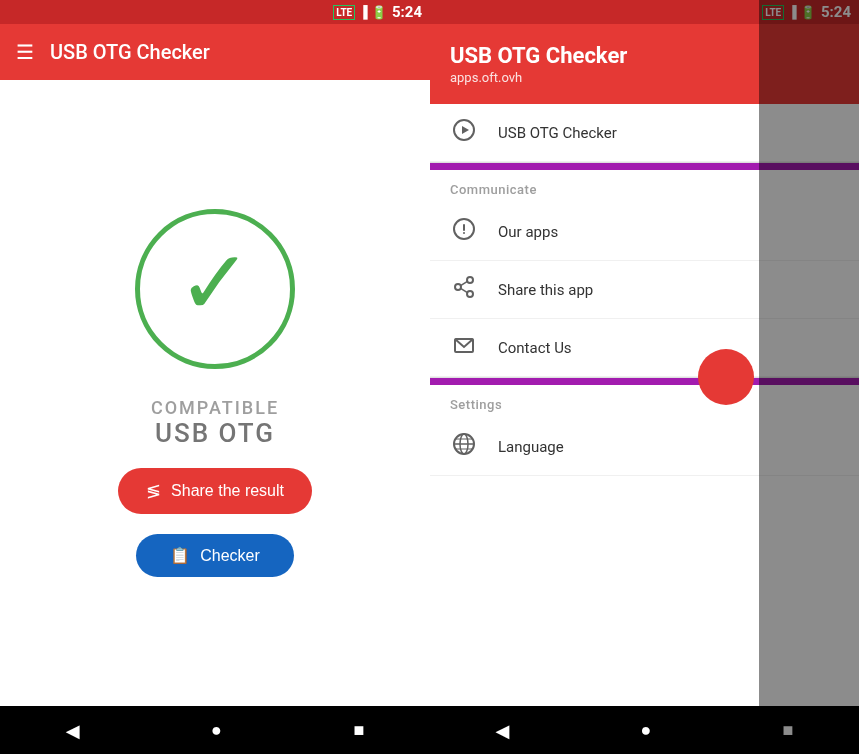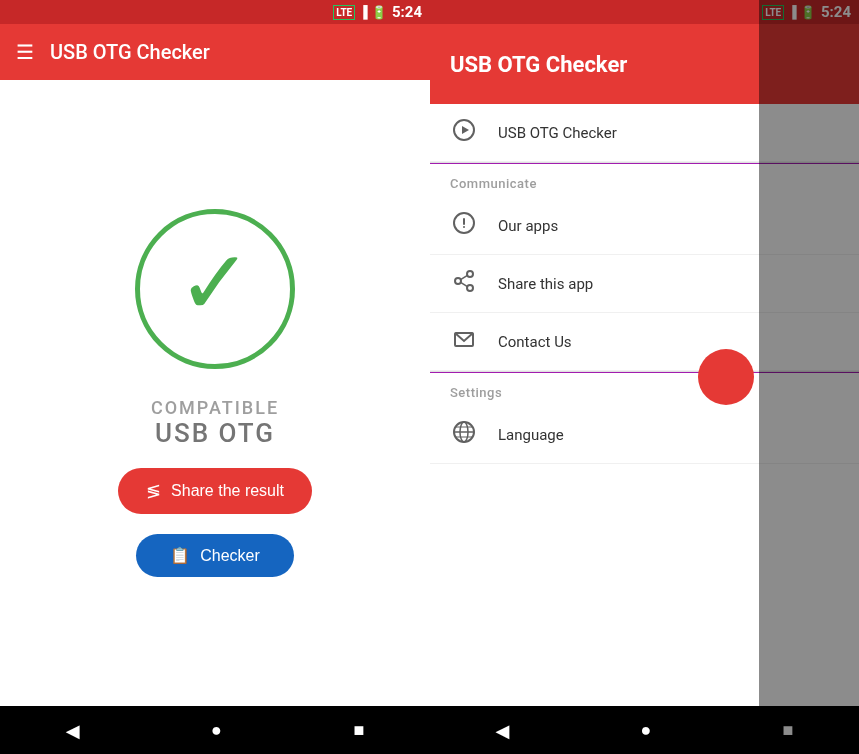--- a/index.html
+++ b/index.html
@@ -225,21 +225,21 @@
       color: #333;
       font-size: 15px;
     }
 
     .drawer-section-header {
       padding: 12px 20px 6px 20px;
       color: #9e9e9e;
       font-size: 13px;
       font-weight: 500;
       letter-spacing: 0.5px;
-      border-top: 1px solid #a21caf;
+      border-top: 7px solid #a21caf;
     }
 
     .divider {
       height: 1px;
       background: #e0e0e0;
       margin: 0 0;
     }
 
     .nav-bar-right {
       height: 48px;
@@ -325,20 +325,21 @@
 
   <div class="status-bar-right">
     <span class="lte-badge">LTE</span>
     <span style="color:#fff;font-size:12px;">▐</span>
     <span class="battery-icon">🔋</span>
     <span class="status-text">5:24</span>
   </div>
 
   <div class="drawer-header">
     <span class="drawer-title">USB OTG Checker</span>
+    <span class="drawer-subtitle">apps.oft.ovh</span>
   </div>
 
   <div class="drawer-list">
 
     <div class="drawer-item">
       <span class="drawer-item-icon">
         <svg width="24" height="24" viewBox="0 0 24 24" fill="none">
           <circle cx="12" cy="12" r="10" stroke="#616161" stroke-width="2"></circle>
           <polygon points="10,8 17,12 10,16" fill="#616161"></polygon>
         </svg>

